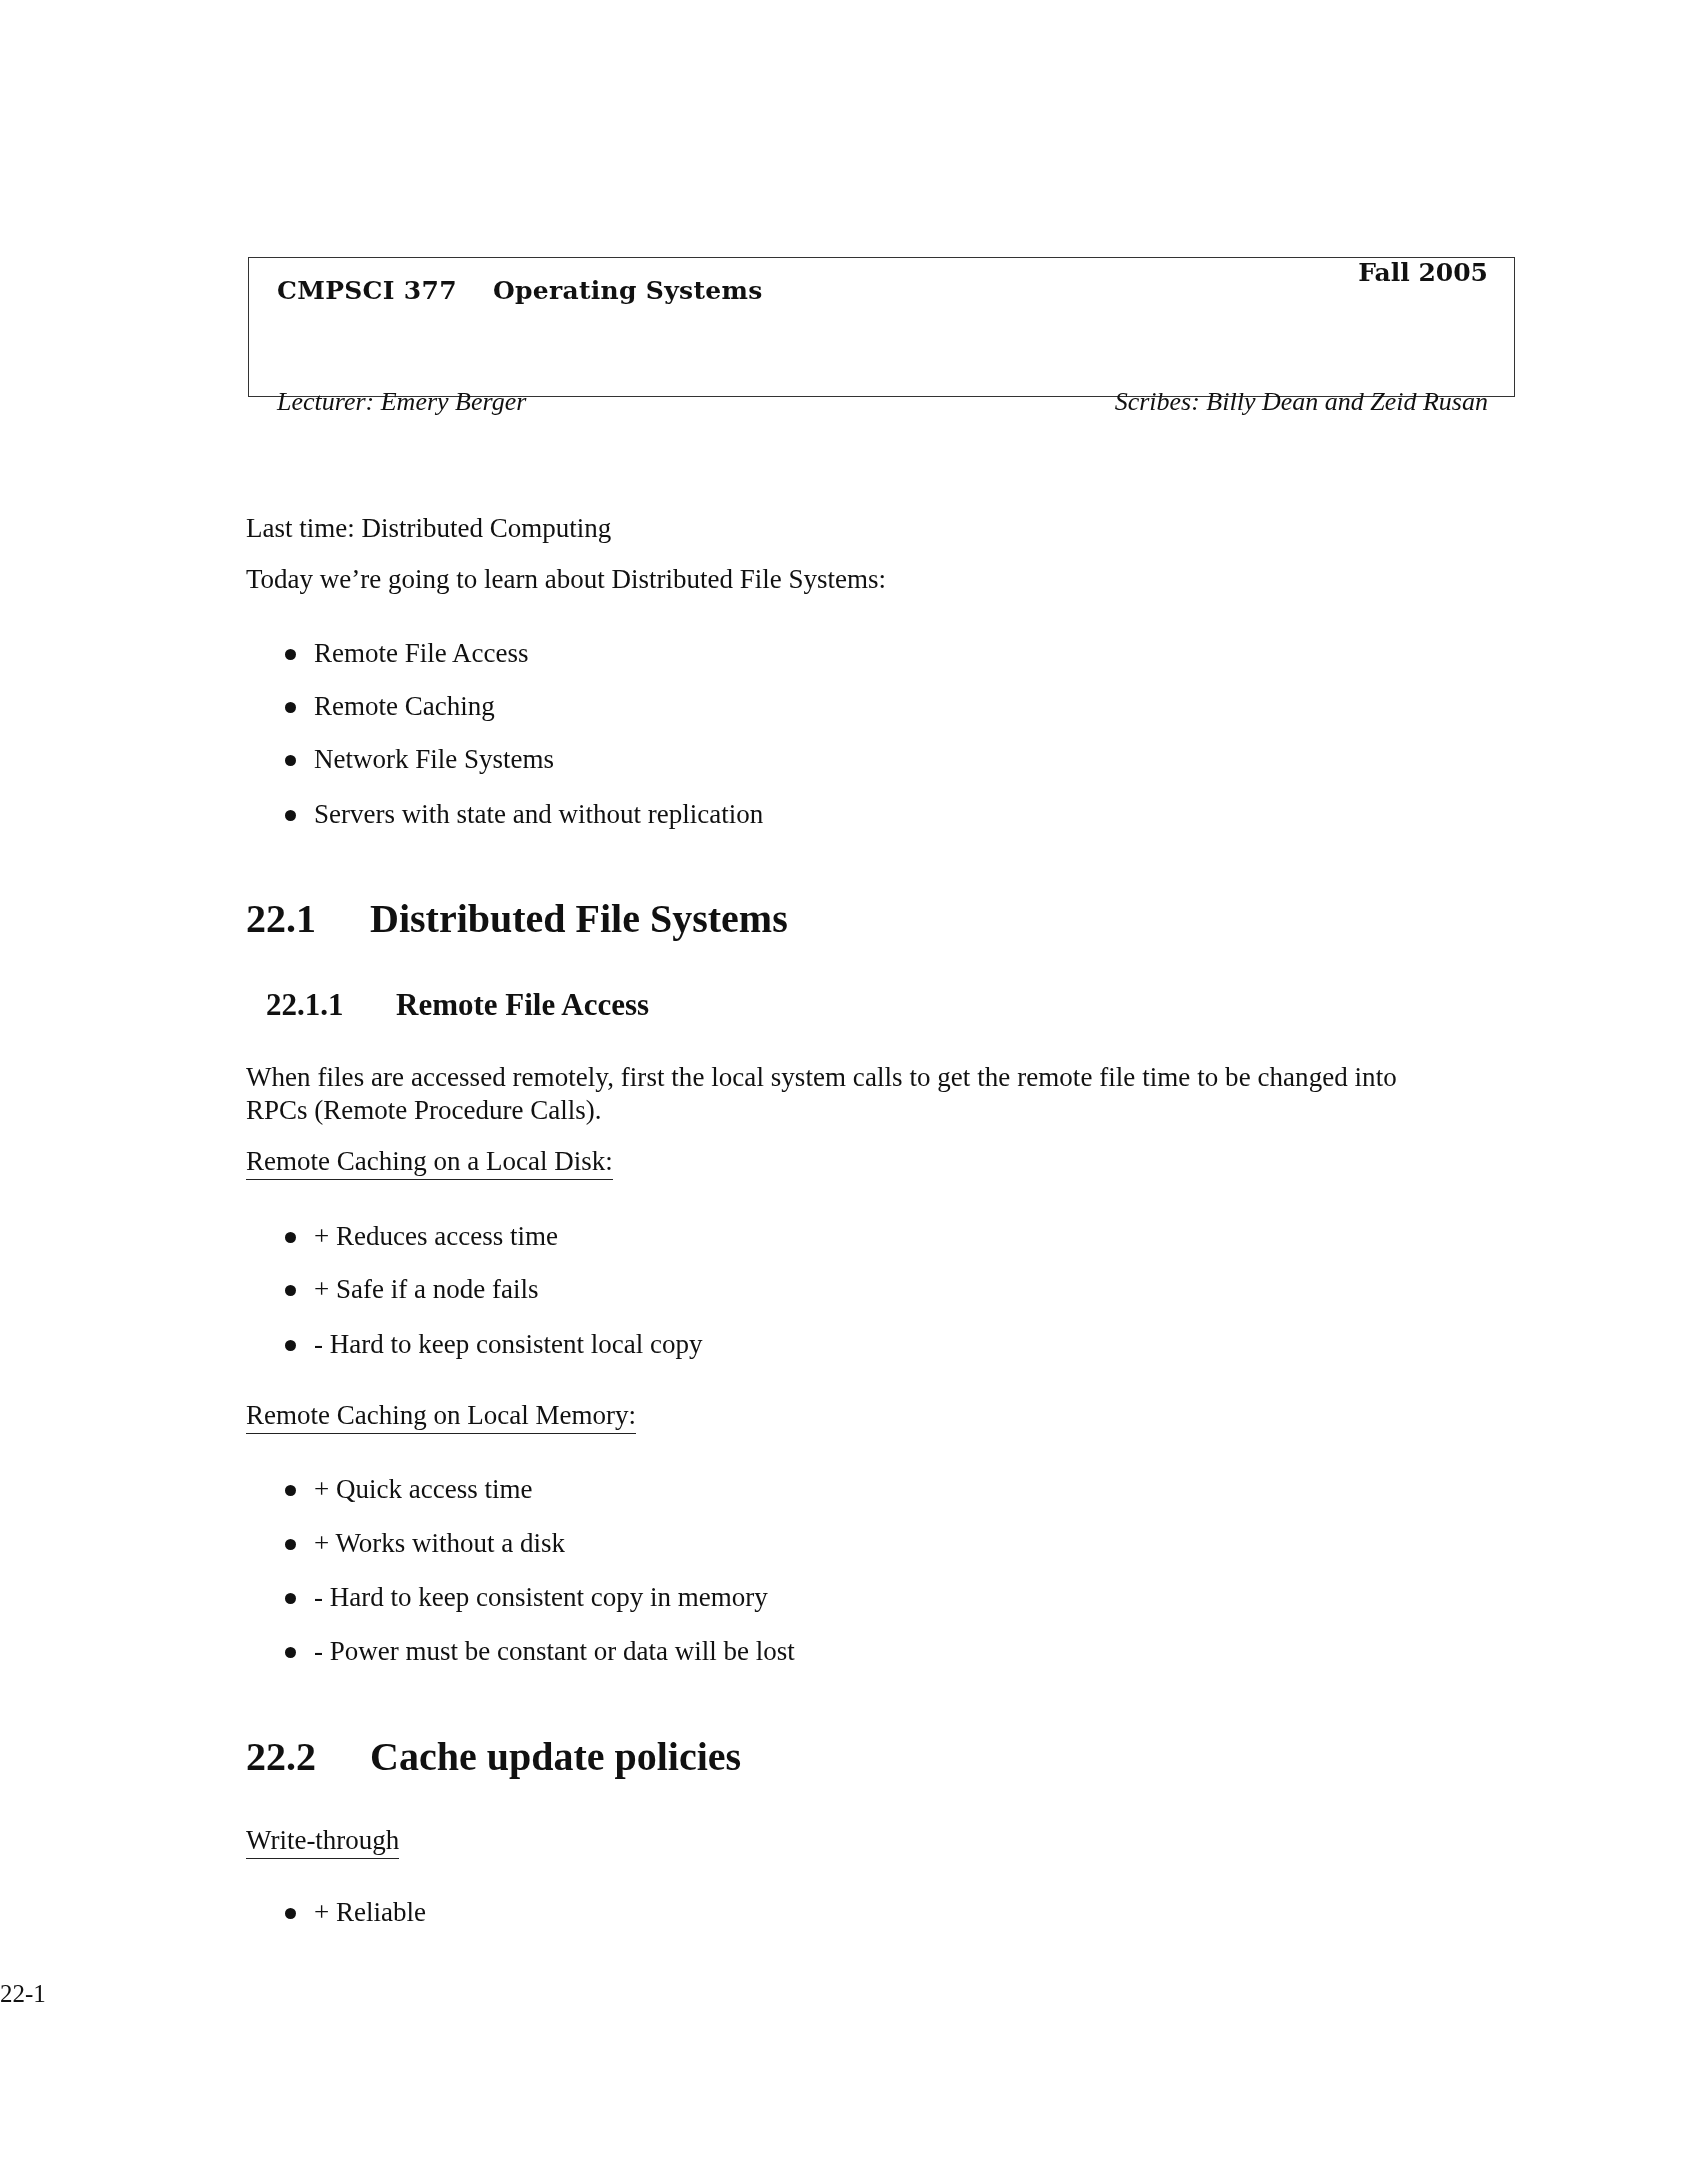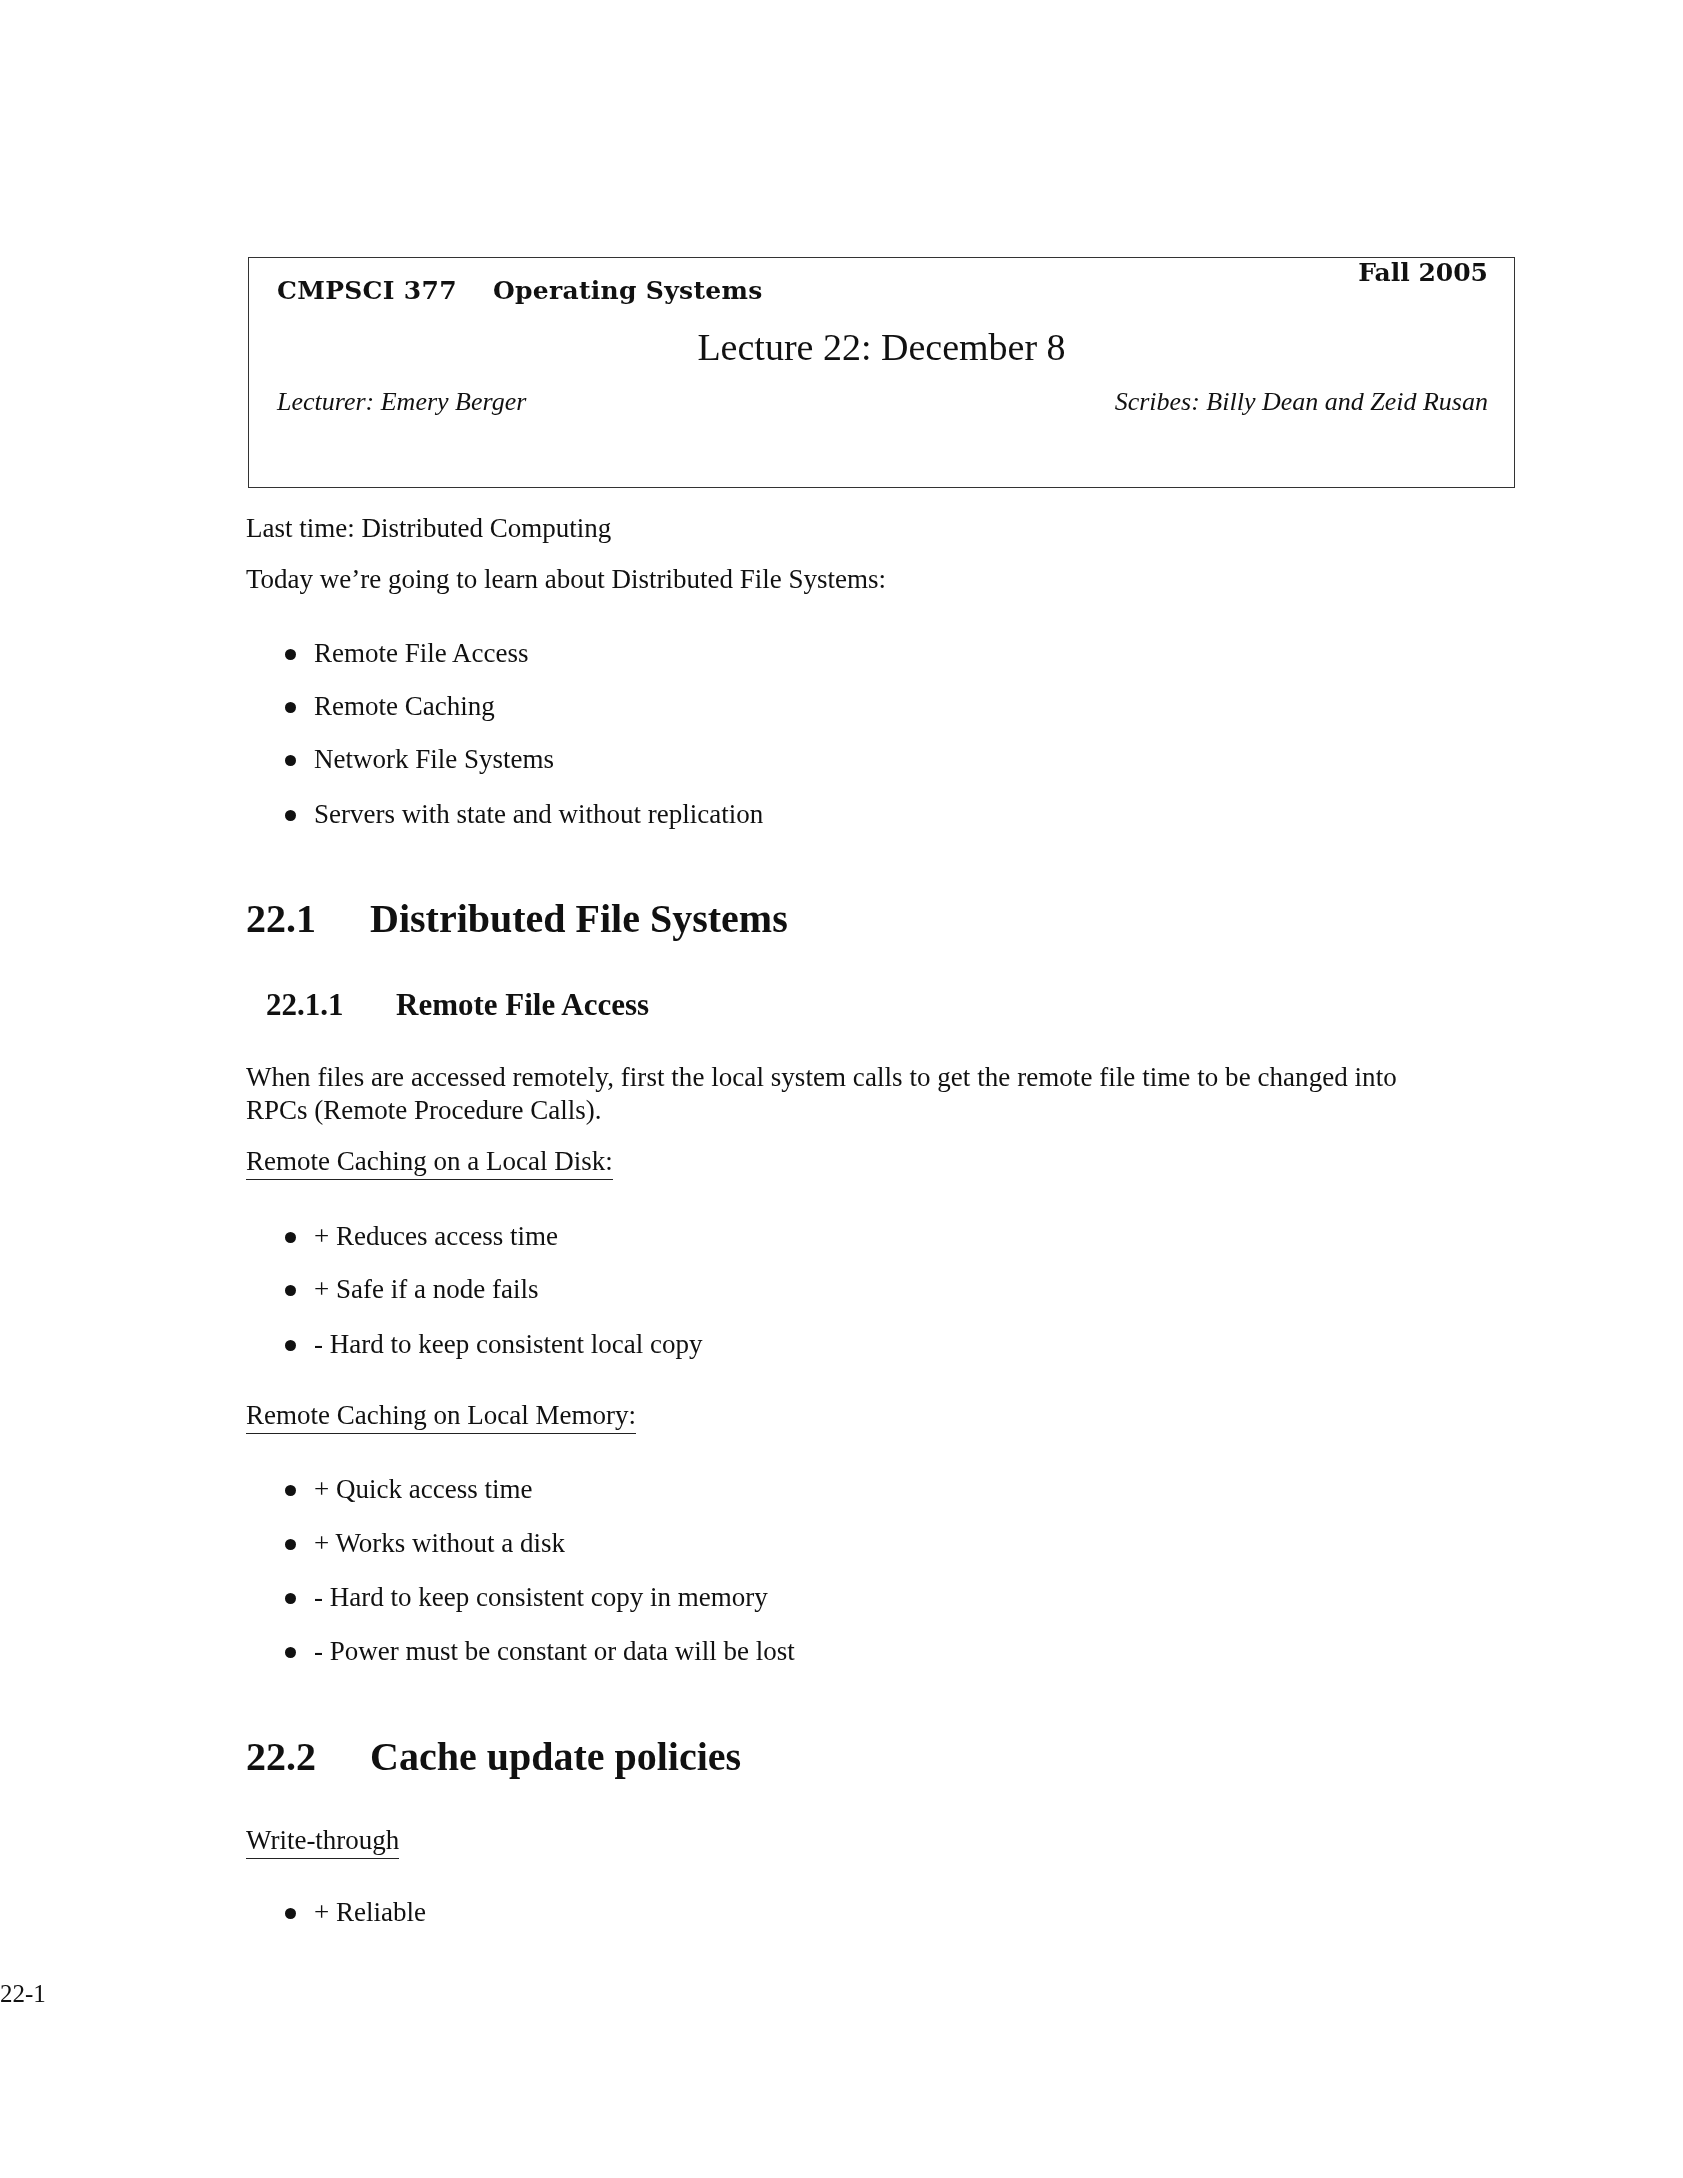--- a/index.html
+++ b/index.html
@@ -3,21 +3,21 @@
 <meta charset="utf-8">
 <style>
   html, body { margin: 0; padding: 0; background: #ffffff; }
   body {
     width: 1683px; height: 2178px; position: relative; overflow: hidden;
     font-family: "DejaVu Serif", "Liberation Serif", serif;
     color: #111111;
   }
   .abs { position: absolute; white-space: nowrap; }
   .header-box {
-    position: absolute; left: 248px; top: 257px; width: 1267px; height: 231px;
+    position: absolute; left: 248px; top: 257px; width: 1267px; height: 140px;
     border: 1.5px solid #333333; box-sizing: border-box;
   }
   .hdr-course { left: 28px; top: 18px; font-size: 25px; font-weight: bold; letter-spacing: 0.3px; }
   .hdr-term { right: 26px; top: 0; font-size: 25px; font-weight: bold; }
   .hdr-title { left: 0; right: 0; top: 67px; text-align: center; font-size: 38px; font-family: "Liberation Serif", serif; }
   .hdr-lecturer { left: 28px; top: 129px; font-size: 26px; font-style: italic; font-family: "Liberation Serif", serif; }
   .hdr-scribes { right: 26px; top: 129px; font-size: 26px; font-style: italic; font-family: "Liberation Serif", serif; }
 
   .body-text { font-family: "Liberation Serif", serif; font-size: 27px; }
   .para { left: 246px; }
@@ -32,21 +32,20 @@
   .subsec-heading .num { display: inline-block; width: 130px; margin-left: 20px; }
   .ul-label { left: 246px; border-bottom: 1.5px solid #222222; padding-bottom: 2px; }
   .footer { left: 0; right: 0; text-align: left; font-family: "Liberation Serif", serif; font-size: 25px; }
 </style>
 </head>
 <body>
 
 <div class="header-box">
   <div class="abs hdr-course" style="white-space:pre;">CMPSCI 377    Operating Systems</div>
   <div class="abs hdr-term">Fall 2005</div>
-  <div class="abs hdr-title">Lecture 22: December 8</div>
   <div class="abs hdr-lecturer">Lecturer: Emery Berger</div>
   <div class="abs hdr-scribes">Scribes: Billy Dean and Zeid Rusan</div>
 </div>
 
 <div class="abs body-text para" style="top:513px;">Last time: Distributed Computing</div>
 <div class="abs body-text para" style="top:564px;">Today we’re going to learn about Distributed File Systems:</div>
 
 <div class="abs body-text bullet-item" style="top:638px;">
   <span class="bullet-dot"></span>
   <span>Remote File Access</span>

